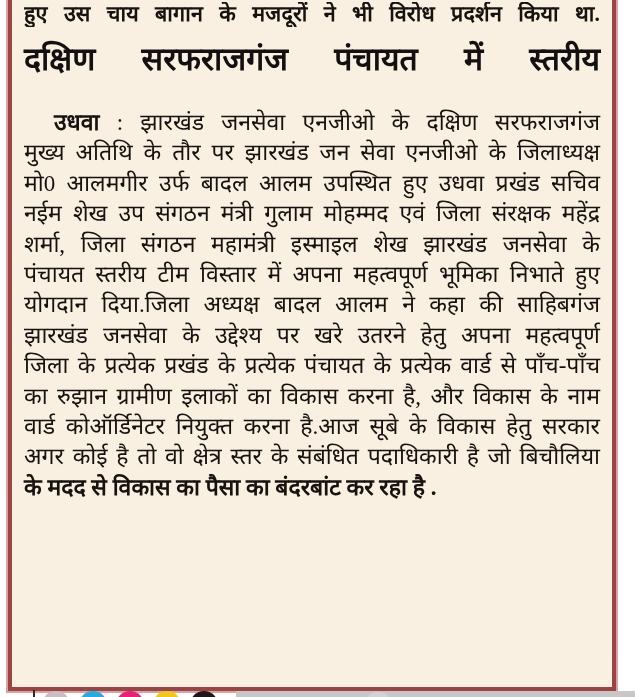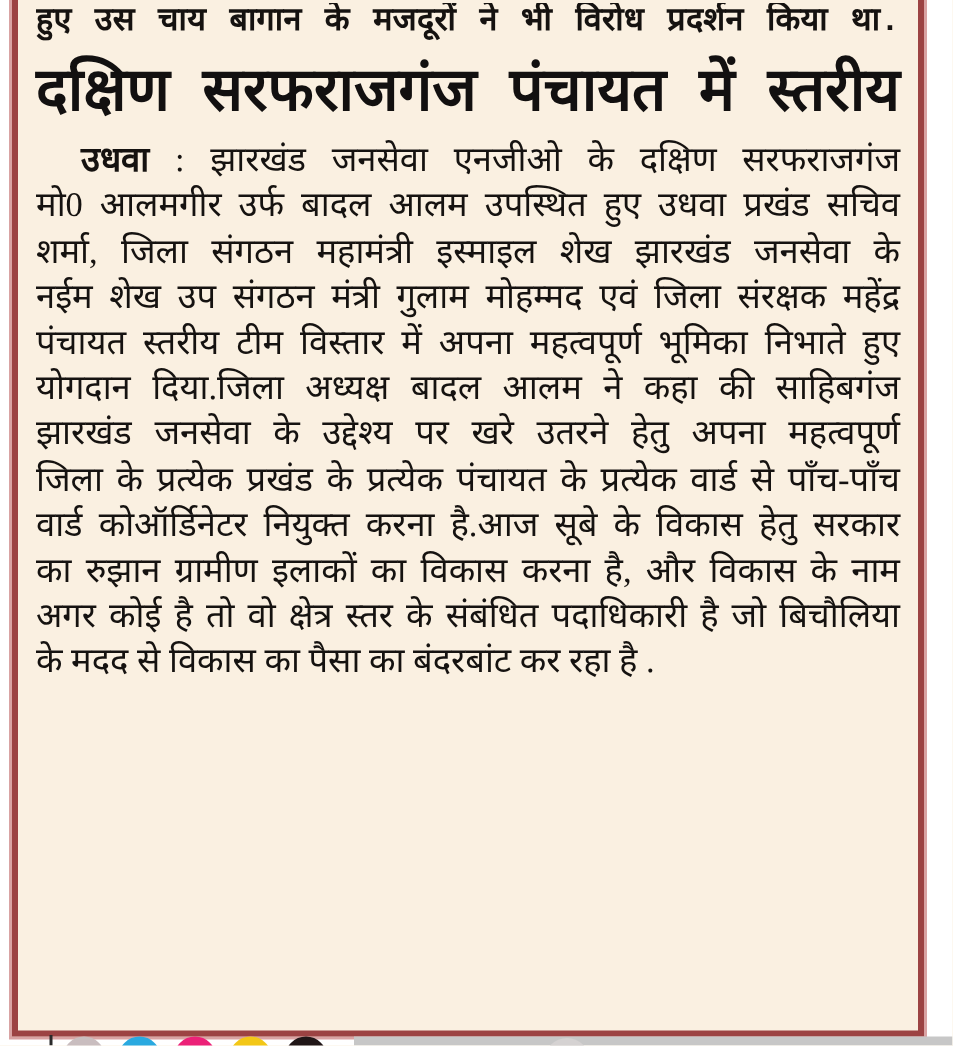--- a/index.html
+++ b/index.html
@@ -19,63 +19,63 @@
     background:#faf0e1;
     border:4px solid #9c4343;
     box-shadow:0 0 0 2px #d9a3a3;
     padding:12px 12px 0 12px;
     overflow:hidden;
   }
   .top-cut {
     height:25px;
     overflow:hidden;
     display:flex;
-    align-items:flex-start;
-    font-family:Liberation Mono, monospace;
+    align-items:center;
   }
   .top-cut .cutline {
     width:100%;
     font-size:21.5px;
     line-height:27px;
     font-weight:600;
     letter-spacing:0.2px;
     text-align:justify;
     text-align-last:justify;
     white-space:nowrap;
   }
   .headline {
     margin-top:9px;
     font-weight:800;
-    font-size:40px;
+    font-size:32px;
     line-height:47px;
     color:#121010;
   }
   .headline .hline {
     text-align:justify;
     text-align-last:justify;
     white-space:nowrap;
   }
   .article {
-    margin-top:9px;
+    margin-top:25px;
     font-size:23px;
     line-height:30.4px;
     font-weight:500;
   }
   .article .line {
     text-align:justify;
     text-align-last:justify;
     min-height:30.4px;
     white-space:nowrap;
   }
   .article .line.first { text-indent:0; }
   .article .line.first .indent { display:inline-block; width:30px; }
   .article .line.first .lead { font-weight:800; }
   .article .line.last {
     text-align-last:left;
     white-space:normal;
+    font-weight:bold;
   }
   
   .footer-gray-bar {
     position:absolute;
     left:236px; bottom:0;
     width:399px; height:6px;
     background:#c7c7c7;
   }
   .footer-tickmark {
     position:absolute;
@@ -108,29 +108,30 @@
   </div>
 
   <div class="headline">
     <div class="hline">दक्षिण सरफराजगंज पंचायत में स्तरीय</div>
   </div>
 
   <div class="article">
     <div class="line first">
       <span class="indent"></span><span class="lead">उधवा</span><span> : </span><span>झारखंड जनसेवा एनजीओ के दक्षिण सरफराजगंज</span>
     </div>
+    <div class="line">मुख्य अतिथि के तौर पर झारखंड जन सेवा एनजीओ के जिलाध्यक्ष</div>
     <div class="line">मो0 आलमगीर उर्फ बादल आलम उपस्थित हुए उधवा प्रखंड सचिव</div>
+    <div class="line">नईम शेख उप संगठन मंत्री गुलाम मोहम्मद एवं जिला संरक्षक महेंद्र</div>
     <div class="line">शर्मा, जिला संगठन महामंत्री इस्माइल शेख झारखंड जनसेवा के</div>
-    <div class="line">नईम शेख उप संगठन मंत्री गुलाम मोहम्मद एवं जिला संरक्षक महेंद्र</div>
     <div class="line">पंचायत स्तरीय टीम विस्तार में अपना महत्वपूर्ण भूमिका निभाते हुए</div>
     <div class="line">योगदान दिया.जिला अध्यक्ष बादल आलम ने कहा की साहिबगंज</div>
     <div class="line">झारखंड जनसेवा के उद्देश्य पर खरे उतरने हेतु अपना महत्वपूर्ण</div>
     <div class="line">जिला के प्रत्येक प्रखंड के प्रत्येक पंचायत के प्रत्येक वार्ड से पाँच-पाँच</div>
+    <div class="line">का रुझान ग्रामीण इलाकों का विकास करना है, और विकास के नाम</div>
     <div class="line">वार्ड कोऑर्डिनेटर नियुक्त करना है.आज सूबे के विकास हेतु सरकार</div>
-    <div class="line">का रुझान ग्रामीण इलाकों का विकास करना है, और विकास के नाम</div>
     <div class="line">अगर कोई है तो वो क्षेत्र स्तर के संबंधित पदाधिकारी है जो बिचौलिया</div>
     <div class="line last">के मदद से विकास का पैसा का बंदरबांट कर रहा है .</div>
   </div>
 </div>
 
 <div class="footer-tickmark"></div>
 <div class="footer-gray-bar"></div>
 <div class="dot-faint"></div>
 <div class="dot" id="dot0" style="left: 42px; background: rgb(201, 189, 191);"></div>
 <div class="dot" id="dot1" style="left: 79px; background: rgb(42, 169, 224);"></div>

